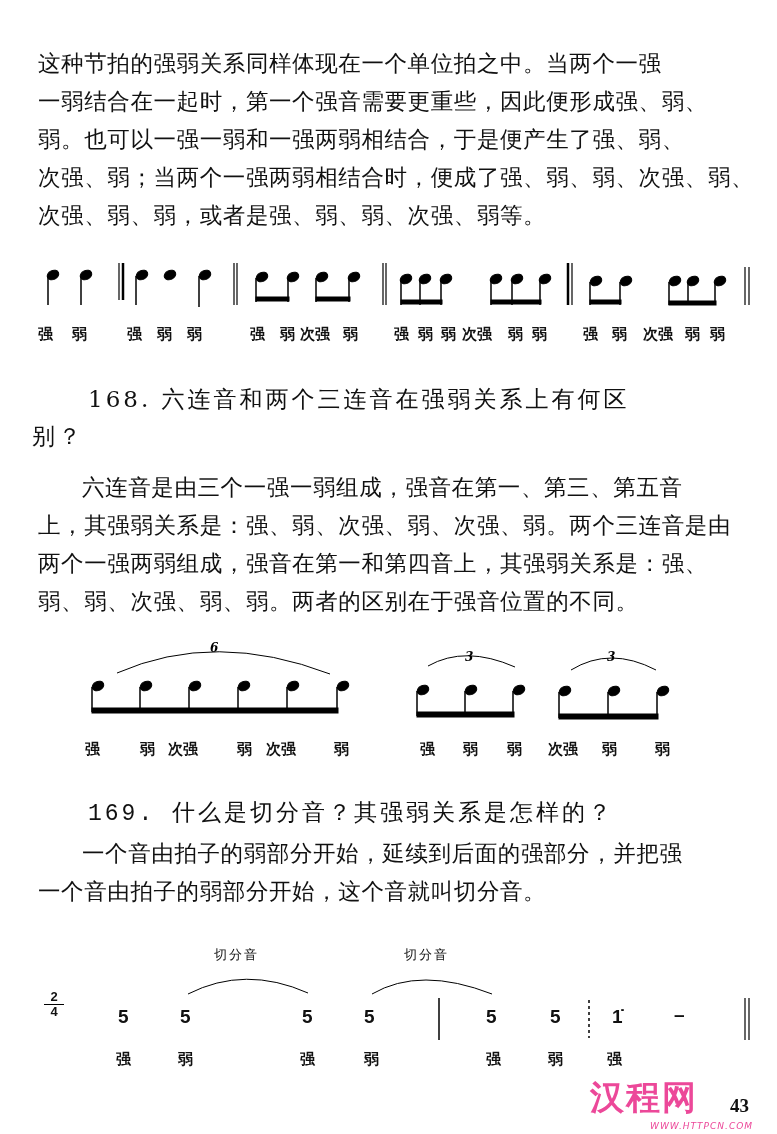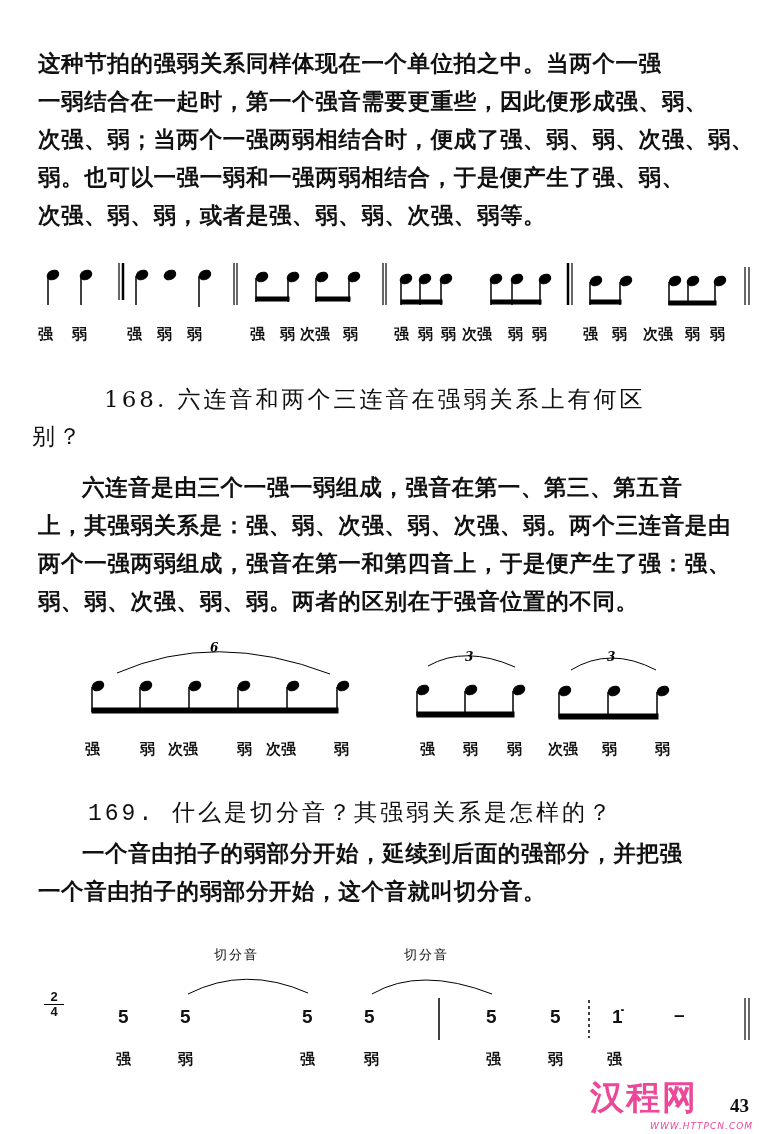--- a/index.html
+++ b/index.html
@@ -3,21 +3,21 @@
 <meta charset="utf-8">
 <style>
   html, body { margin: 0; padding: 0; background: #ffffff; }
   body {
     width: 777px; height: 1134px; position: relative; overflow: hidden;
     font-family: "DejaVu Serif", "Liberation Serif", serif; color: #111;
   }
   .para {
     position: absolute; left: 38px; width: 710px;
     font-size: 22.5px; line-height: 38px; letter-spacing: 0.6px;
-    font-weight: bold; text-align: justify;
+    font-weight: normal; text-align: justify;
   }
   .para span.line { display: block; white-space: nowrap; }
   .heading {
     position: absolute; font-size: 23px; line-height: 36px;
     font-weight: normal; letter-spacing: 3px; white-space: nowrap;
   }
   .figure { position: absolute; left: 0; width: 777px; }
   .figure svg { display: block; }
   .label {
     position: absolute; font-size: 15px; font-weight: bold;
@@ -39,22 +39,22 @@
   }
   .watermark .wm-main { font-size: 34px; letter-spacing: 2px; font-weight: bold; }
   .watermark .wm-url { font-size: 9px; letter-spacing: 1px; margin-left: 60px; font-style: italic; }
 </style>
 </head>
 <body>
 
 <div class="para" style="top:44px;">
   <span class="line">这种节拍的强弱关系同样体现在一个单位拍之中。当两个一强</span>
   <span class="line">一弱结合在一起时，第一个强音需要更重些，因此便形成强、弱、</span>
+  <span class="line">弱。也可以一强一弱和一强两弱相结合，于是便产生了强、弱、</span>
   <span class="line">次强、弱；当两个一强两弱相结合时，便成了强、弱、弱、次强、弱、</span>
-  <span class="line">弱。也可以一强一弱和一强两弱相结合，于是便产生了强、弱、</span>
   <span class="line">次强、弱、弱，或者是强、弱、弱、次强、弱等。</span>
 </div>
 
 <div class="figure" style="top:255px;height:100px;">
   <svg width="777" height="60">
     <g fill="#000" stroke="#000">
 
       <ellipse cx="53" cy="20" rx="6" ry="4.5" transform="rotate(-25 53 20)"></ellipse>
         <line x1="48" y1="21" x2="48" y2="50" stroke-width="1.5"></line>
       <ellipse cx="86" cy="20" rx="6" ry="4.5" transform="rotate(-25 86 20)"></ellipse>
@@ -131,32 +131,32 @@
   <span class="label" style="left:462px;top:70px;">次强</span>
   <span class="label" style="left:508px;top:70px;">弱</span>
   <span class="label" style="left:532px;top:70px;">弱</span>
   <span class="label" style="left:583px;top:70px;">强</span>
   <span class="label" style="left:612px;top:70px;">弱</span>
   <span class="label" style="left:643px;top:70px;">次强</span>
   <span class="label" style="left:685px;top:70px;">弱</span>
   <span class="label" style="left:710px;top:70px;">弱</span>
 </div>
 
-<div class="heading" style="left:104px;top:381px;">
+<div class="heading" style="left:88px;top:381px;">
   <span>168.</span>
   <span>六连音和两个三连音在强弱关系上有何区</span>
 </div>
 <div class="heading" style="left:32px;top:418px;">
   <span>别？</span>
 </div>
 
 <div class="para" style="top:468px;">
   <span class="line" style="padding-left:44px;">六连音是由三个一强一弱组成，强音在第一、第三、第五音</span>
   <span class="line">上，其强弱关系是：强、弱、次强、弱、次强、弱。两个三连音是由</span>
-  <span class="line">两个一强两弱组成，强音在第一和第四音上，于是便产生了强：强、</span>
+  <span class="line">两个一强两弱组成，强音在第一和第四音上，其强弱关系是：强、</span>
   <span class="line">弱、弱、次强、弱、弱。两者的区别在于强音位置的不同。</span>
 </div>
 
 <div class="figure" style="top:640px;height:130px;">
   <svg width="777" height="90">
     <g fill="#000" stroke="#000">
 
       <path d="M117 33 Q215 -10 330 34" fill="none" stroke-width="1"></path>
       <text x="210" y="12" font-size="12" font-style="italic" font-weight="bold" stroke="none">6</text>
 

